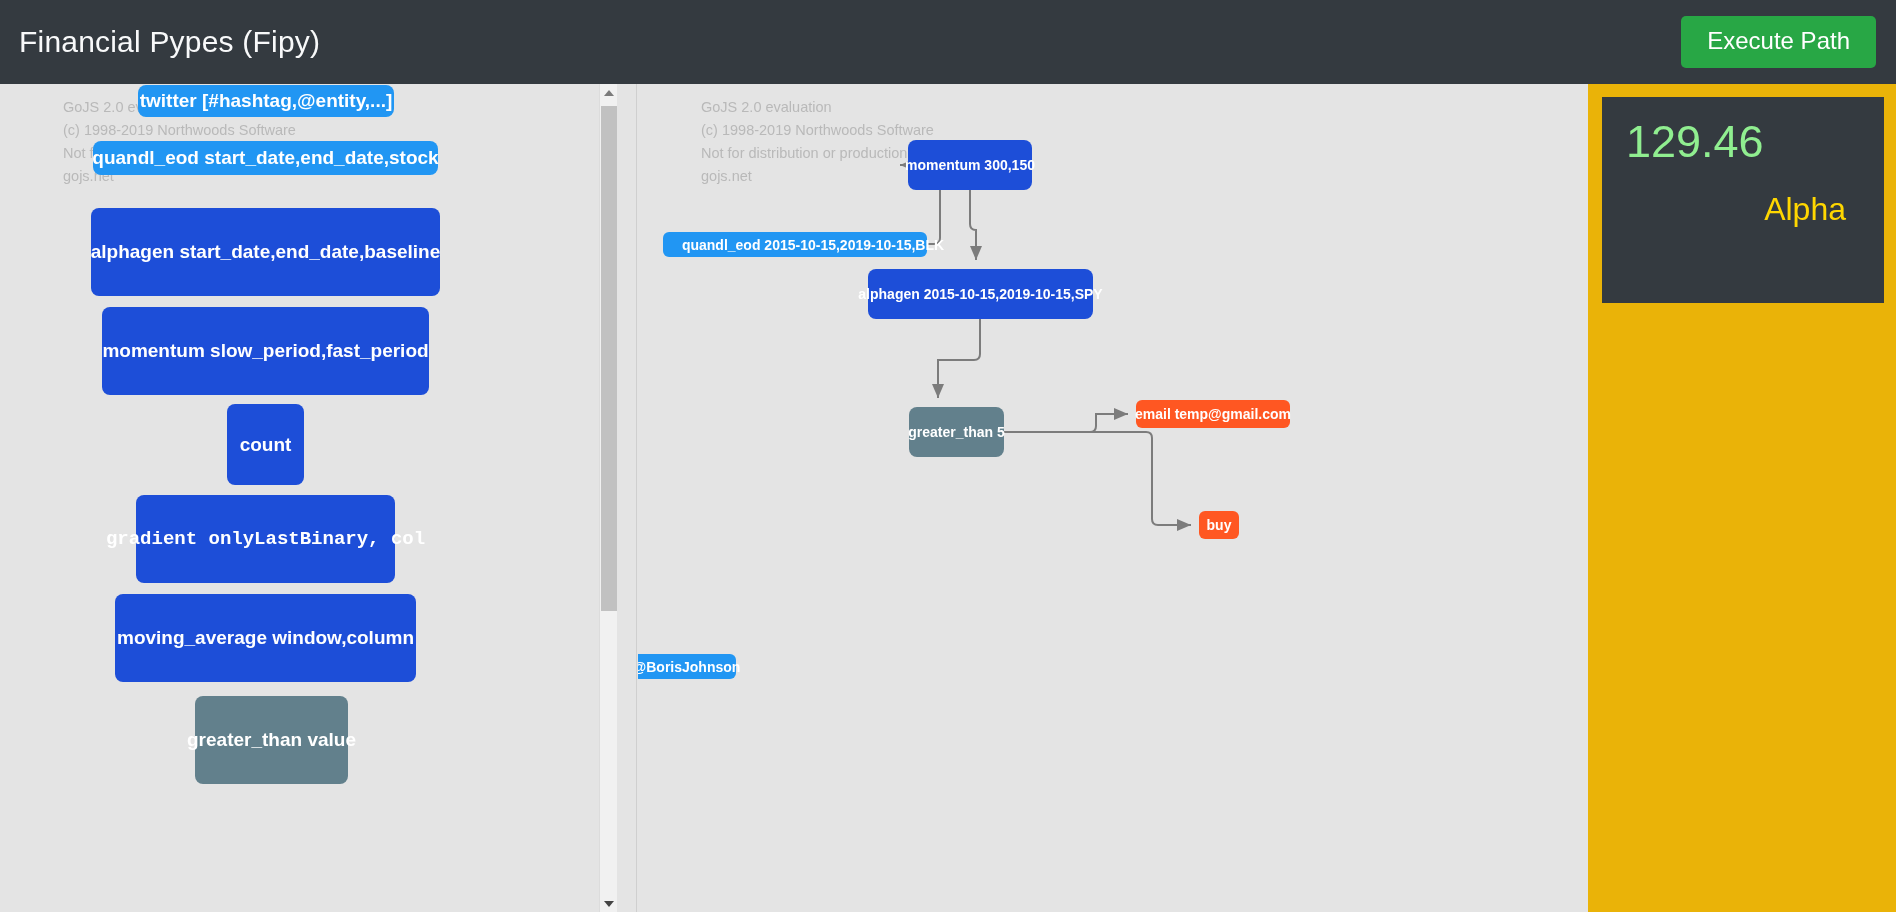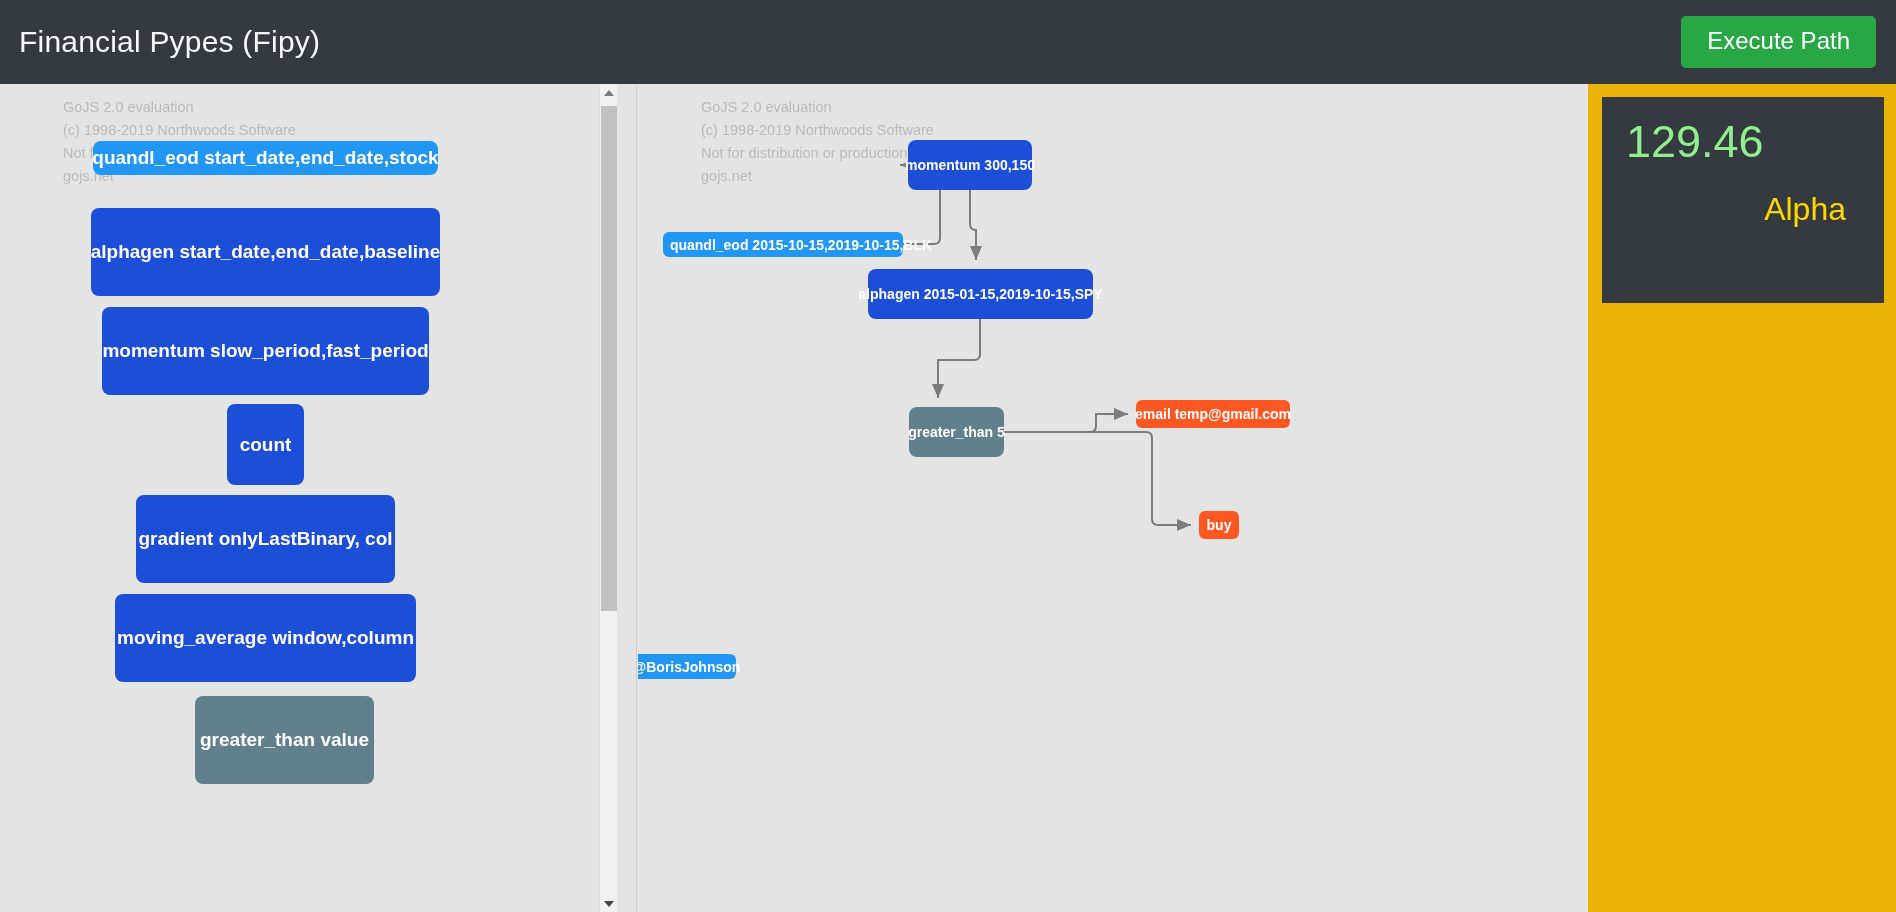--- a/index.html
+++ b/index.html
@@ -166,39 +166,42 @@
 
 <div class="workspace">
 
   <div class="palette" id="palette">
     <div class="watermark">
       <div>GoJS 2.0 evaluation</div>
       <div>(c) 1998-2019 Northwoods Software</div>
       <div>Not for distribution or production use</div>
       <div>gojs.net</div>
     </div>
+  <div class="node n-blue" style="left: 138px; top: 1px; width: 256px; height: 32px; justify-content: center;">
+        <span>twitter [#hashtag,@entity,...]</span>
+      </div>
       <div class="node n-blue" style="left: 93px; top: 57px; width: 345px; height: 34px; justify-content: center;">
         <span>quandl_eod start_date,end_date,stock</span>
       </div>
       <div class="node n-green" style="left: 91px; top: 124px; width: 349px; height: 88px; justify-content: center;">
         <span>alphagen start_date,end_date,baseline</span>
       </div>
       <div class="node n-green" style="left: 102px; top: 223px; width: 327px; height: 88px; justify-content: center;">
         <span>momentum slow_period,fast_period</span>
       </div>
       <div class="node n-green" style="left: 227px; top: 320px; width: 77px; height: 81px; justify-content: center;">
         <span>count</span>
       </div>
-      <div class="node n-green" style="left: 136px; top: 411px; width: 259px; height: 88px; justify-content: center;">
+      <div class="node n-green" style="left: 136px; top: 411px; width: 259px; height: 88px; justify-content: center; font-family: Liberation Mono, monospace;">
         <span>gradient onlyLastBinary, col</span>
       </div>
       <div class="node n-green" style="left: 115px; top: 510px; width: 301px; height: 88px; justify-content: center;">
         <span>moving_average window,column</span>
       </div>
-      <div class="node n-slate" style="left: 176px; top: 612px; width: 179px; height: 88px; justify-content: center;">
+      <div class="node n-slate" style="left: 176px; top: 612px; width: 153px; height: 88px; justify-content: center;">
         <span>greater_than value</span>
       </div>
     </div>
 
   <div class="pal-scroll">
     <div class="pal-arrow up">
         <i></i>
       </div>
     <div class="pal-thumb"></div>
     <div class="pal-arrow down">
@@ -227,28 +230,28 @@
 
         <path d="M332,106 L332,140 Q332,146 338,146 L338,176" marker-end="url(#arrow)"></path>
 
         <path d="M342,235 L342,270 Q342,276 336,276 L300,276 Q300,276 300,282 L300,314" marker-end="url(#arrow)"></path>
 
         <path d="M347,348 L452,348 Q458,348 458,342 L458,330 L490,330" marker-end="url(#arrow)"></path>
 
         <path d="M347,348 L508,348 Q514,348 514,354 L514,435 Q514,441 520,441 L553,441" marker-end="url(#arrow)"></path>
       </g>
     </svg>
-  <div class="node n-blue" style="left: 25px; top: 148px; width: 240px; height: 25px; justify-content: center; border-radius: 6px; padding-left: 48px;">
+  <div class="node n-blue" style="left: 25px; top: 148px; width: 264px; height: 25px; justify-content: center; border-radius: 6px; padding-left: 48px;">
         <span>quandl_eod 2015-10-15,2019-10-15,BLK</span>
       </div>
       <div class="node n-green" style="left: 270px; top: 56px; width: 124px; height: 50px; justify-content: center; border-radius: 8px;">
         <span>momentum 300,150</span>
       </div>
       <div class="node n-green" style="left: 230px; top: 185px; width: 225px; height: 50px; justify-content: center; border-radius: 8px;">
-        <span>alphagen 2015-01-15,2019-10-15,SPY</span>
+        <span>alphagen 2015-10-15,2019-10-15,SPY</span>
       </div>
       <div class="node n-slate" style="left: 252px; top: 323px; width: 95px; height: 50px; justify-content: center; border-radius: 8px;">
         <span>greater_than 5</span>
       </div>
       <div class="node n-orange" style="left: 498px; top: 316px; width: 154px; height: 28px; justify-content: center; border-radius: 6px;">
         <span>email temp@gmail.com</span>
       </div>
       <div class="node n-orange" style="left: 561px; top: 427px; width: 40px; height: 28px; justify-content: center; border-radius: 6px;">
         <span>buy</span>
       </div>

